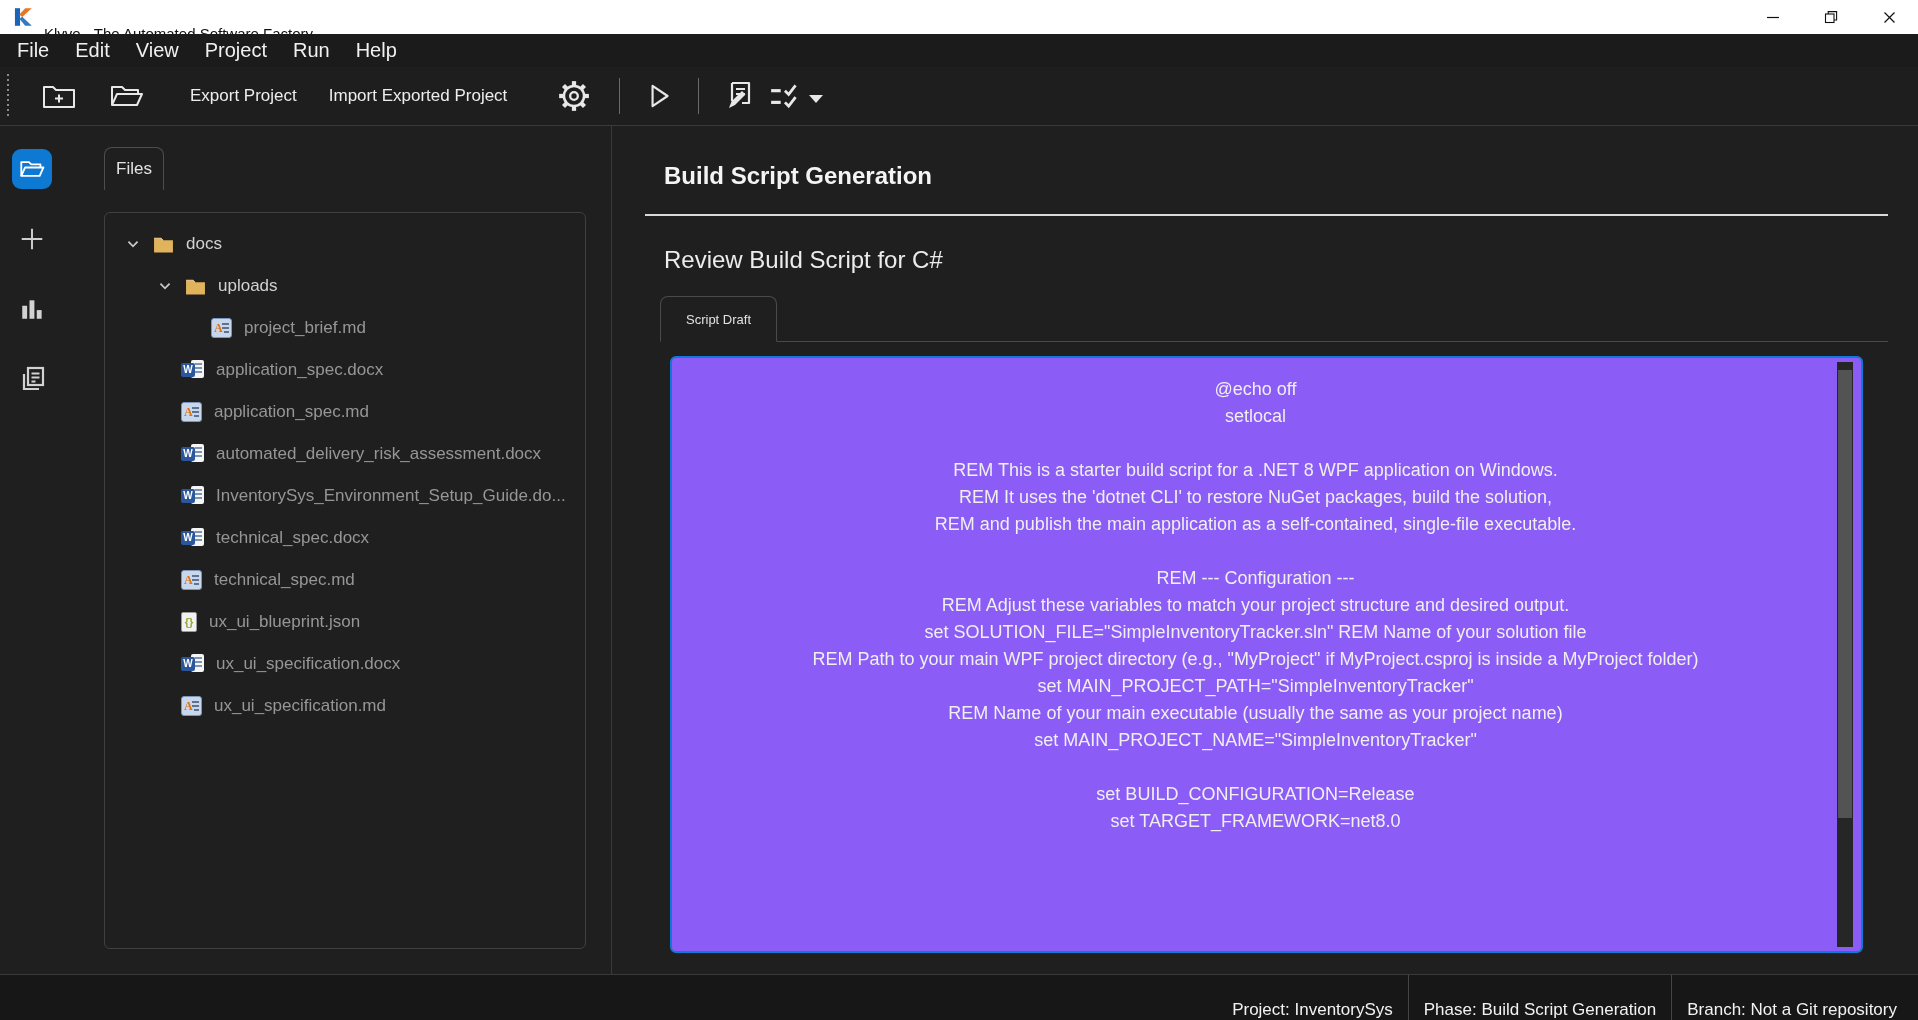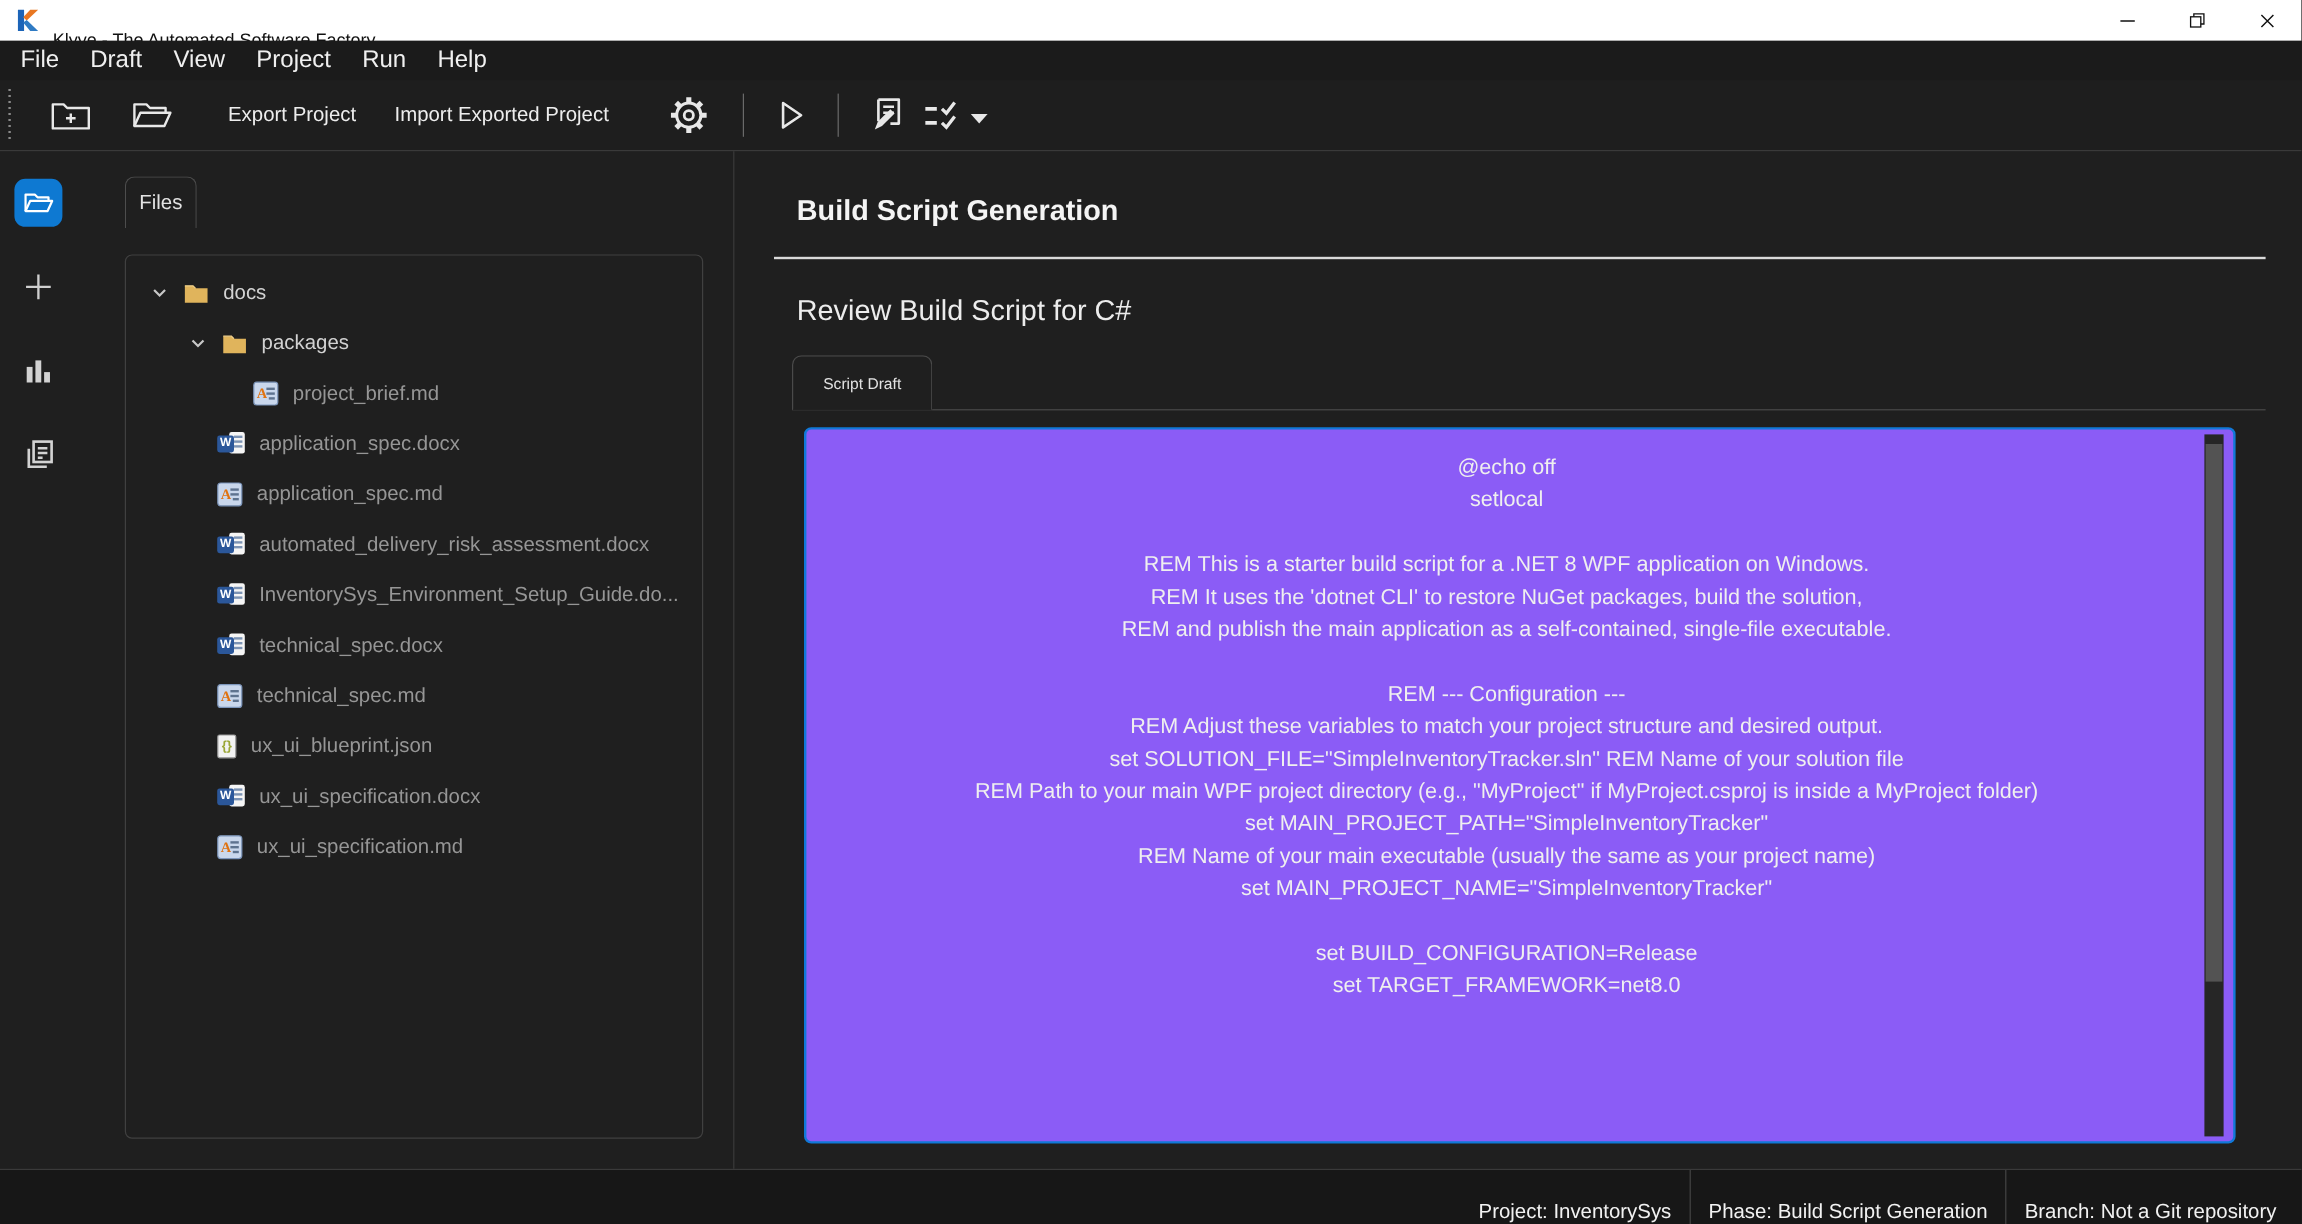--- a/index.html
+++ b/index.html
@@ -167,21 +167,21 @@
       <div class="win-btn">
         <svg width="13" height="13" viewBox="0 0 13 13">
             <path d="M1.5 1.5 L11.5 11.5 M11.5 1.5 L1.5 11.5" stroke="#111" stroke-width="1.2" fill="none"></path>
           </svg>
       </div>
     </div>
   </div>
 
   <div class="menubar">
     <span class="menu-item">File</span>
-    <span class="menu-item">Draft</span>
+    <span class="menu-item">Edit</span>
     <span class="menu-item">View</span>
     <span class="menu-item">Project</span>
     <span class="menu-item">Run</span>
     <span class="menu-item">Help</span>
   </div>
 
   <div class="toolbar">
     <div class="gripper"></div>
 
     <div class="tb-btn tb-icon">
@@ -297,21 +297,21 @@
         <div class="tree-row ind-f1">
           <span class="chev">
             <svg width="16" height="16" viewBox="0 0 14 14">
                 <path d="M3 5 l4 4 4 -4" stroke="#c8c8c8" stroke-width="1.6" fill="none"></path>
               </svg>
           </span>
           <svg width="21" height="17" viewBox="0 0 20 16">
               <path d="M1 2 h6.5 l2 2 H19 v11.5 H1 z" fill="#e0b45c"></path>
               <path d="M1 2 h6.5 l2 2" fill="none" stroke="#efcf8a" stroke-width="1"></path>
             </svg>
-          <span class="t-label folder-label">packages</span>
+          <span class="t-label folder-label">uploads</span>
         </div>
 
         <div class="tree-row ind-c2">
           <span class="ic ic-md">
               <span class="a">A</span>
               <span class="ln l1"></span>
               <span class="ln l2"></span>
               <span class="ln l3"></span>
             </span>
           <span class="t-label file-label">project_brief.md</span>

